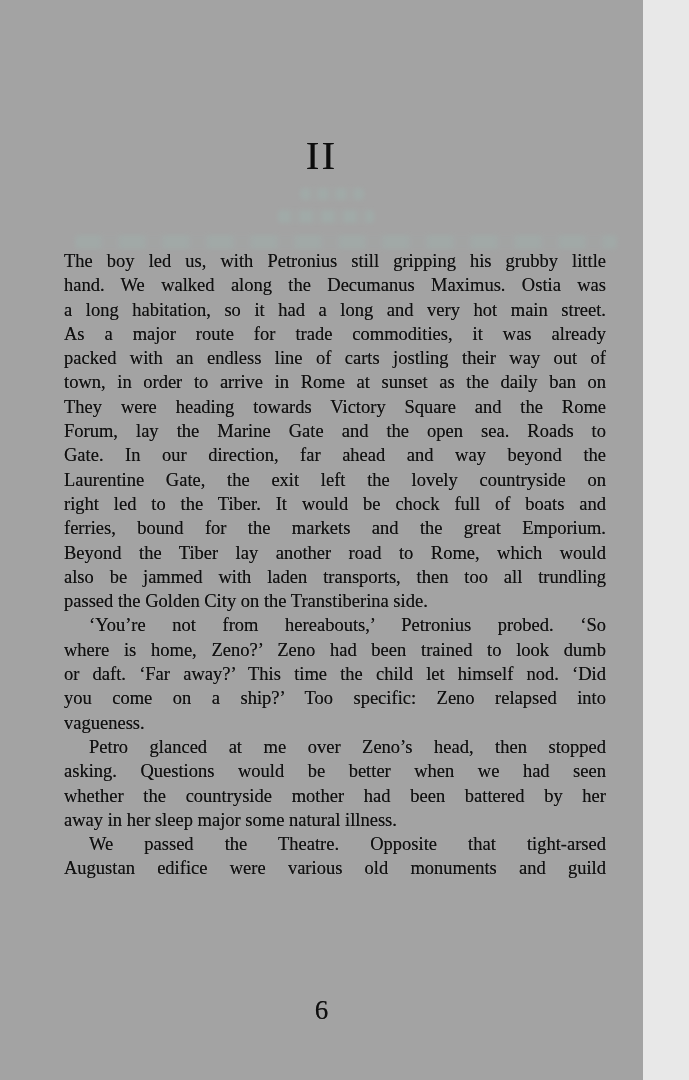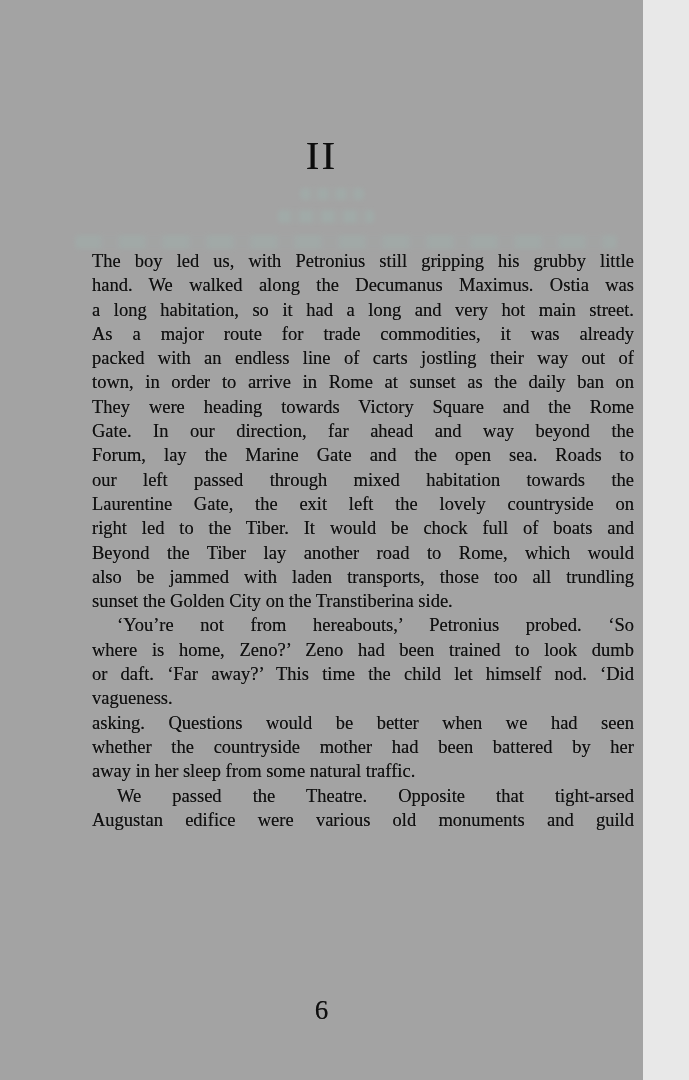--- a/index.html
+++ b/index.html
@@ -46,21 +46,21 @@
     background: repeating-linear-gradient(90deg,
       rgba(152,196,186,0.40) 0 12px, rgba(152,196,186,0.12) 12px 22px);
   }
   .ghost.g3 {
     left: 75px; top: 235px; width: 542px; height: 14px;
     background: repeating-linear-gradient(90deg,
       rgba(152,196,186,0.34) 0 26px, rgba(152,196,186,0.08) 26px 44px);
   }
   .text-block {
     position: absolute;
-    left: 92px;
+    left: 64px;
     top: 249px;
     width: 542px;
     font-size: 18.5px;
     line-height: 24.3px;
     text-shadow: 0 0 0.6px rgba(10,10,10,0.6);
   }
   .text-block .line {
     text-align: justify;
     text-align-last: justify;
     white-space: normal;
@@ -98,34 +98,36 @@
   <div class="ghost g3"></div>
 
   <div class="text-block">
       <div class="line">The boy led us, with Petronius still gripping his grubby little</div>
       <div class="line">hand. We walked along the Decumanus Maximus. Ostia was</div>
       <div class="line">a long habitation, so it had a long and very hot main street.</div>
       <div class="line">As a major route for trade commodities, it was already</div>
       <div class="line">packed with an endless line of carts jostling their way out of</div>
       <div class="line">town, in order to arrive in Rome at sunset as the daily ban on</div>
       <div class="line">They were heading towards Victory Square and the Rome</div>
+      <div class="line">Forum, lay the Marine Gate and the open sea. Roads to</div>
       <div class="line">Gate. In our direction, far ahead and way beyond the</div>
-      <div class="line">Forum, lay the Marine Gate and the open sea. Roads to</div>
-      <div class="line">our left passed through mixed habitation towards the</div>
       <div class="line">Laurentine Gate, the exit left the lovely countryside on</div>
       <div class="line">right led to the Tiber. It would be chock full of boats and</div>
+      <div class="line">ferries, bound for the markets and the great Emporium.</div>
       <div class="line">Beyond the Tiber lay another road to Rome, which would</div>
-      <div class="line">also be jammed with laden transports, those too all trundling</div>
-      <div class="line para-end">sunset the Golden City on the Transtiberina side.</div>
+      <div class="line">also be jammed with laden transports, then too all trundling</div>
+      <div class="line para-end">passed the Golden City on the Transtiberina side.</div>
       <div class="line indent">‘You’re not from hereabouts,’ Petronius probed. ‘So</div>
       <div class="line">where is home, Zeno?’ Zeno had been trained to look dumb</div>
       <div class="line">or daft. ‘Far away?’ This time the child let himself nod. ‘Did</div>
+      <div class="line">you come on a ship?’ Too specific: Zeno relapsed into</div>
       <div class="line para-end">vagueness.</div>
+      <div class="line indent">Petro glanced at me over Zeno’s head, then stopped</div>
       <div class="line">asking. Questions would be better when we had seen</div>
       <div class="line">whether the countryside mother had been battered by her</div>
-      <div class="line para-end">away in her sleep from some natural traffic.</div>
+      <div class="line para-end">away in her sleep major some natural illness.</div>
       <div class="line indent">We passed the Theatre. Opposite that tight-arsed</div>
       <div class="line">Augustan edifice were various old monuments and guild</div>
     </div>
 
   <div class="page-number">6</div>
 
 </div>
 
 </body></html>

